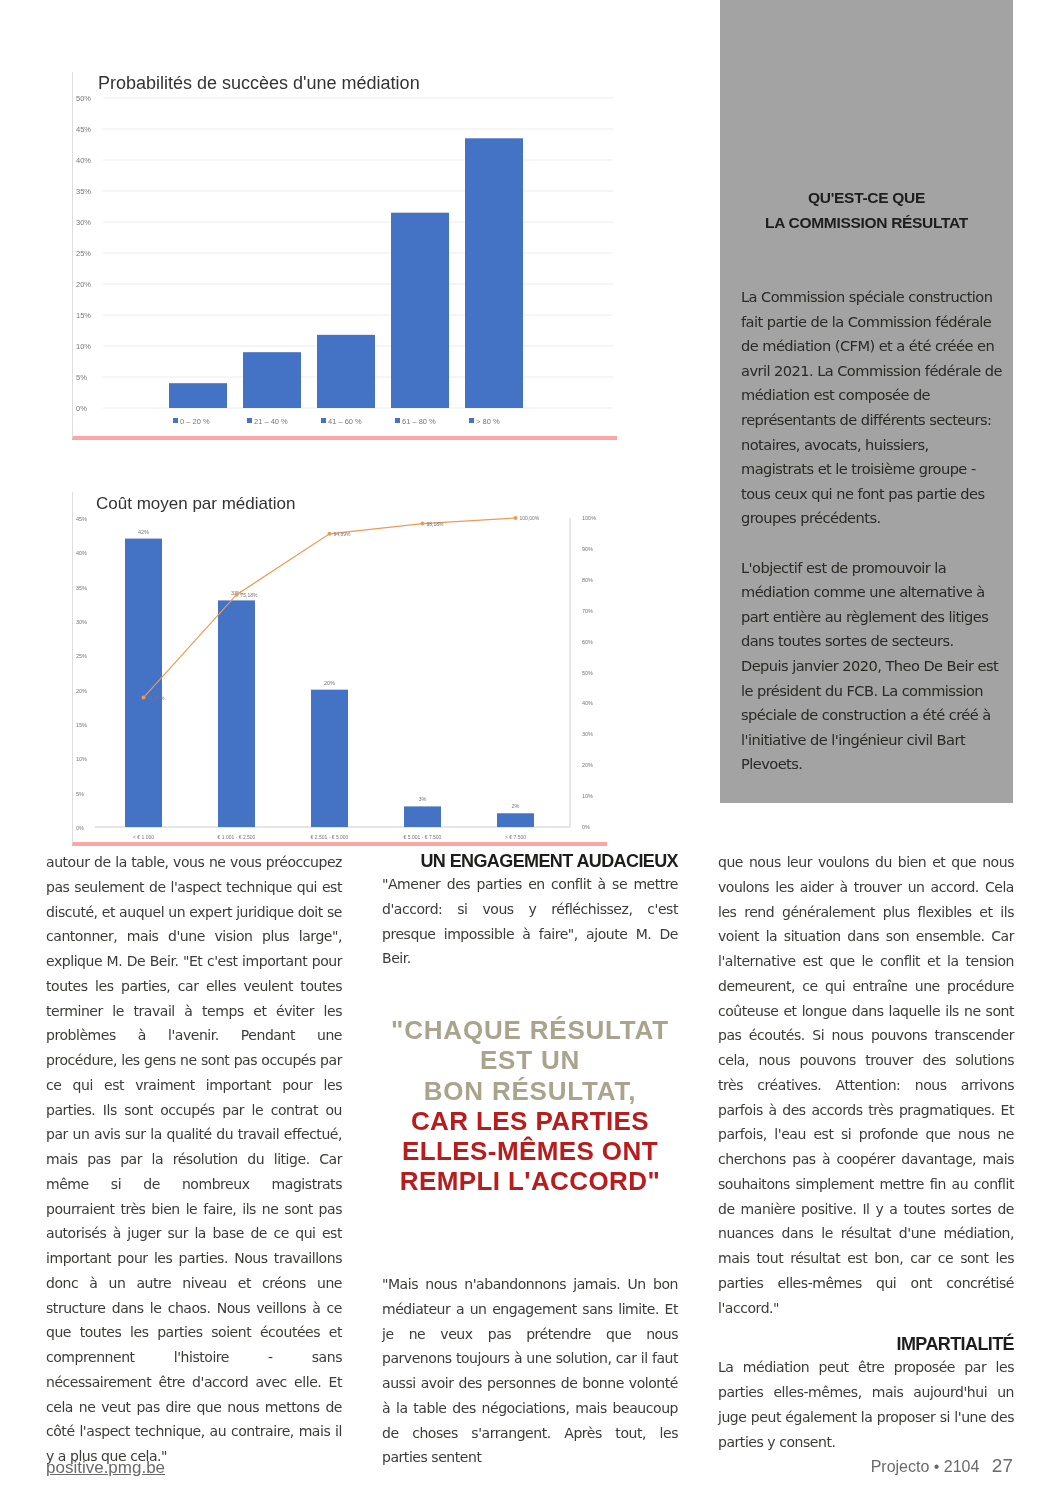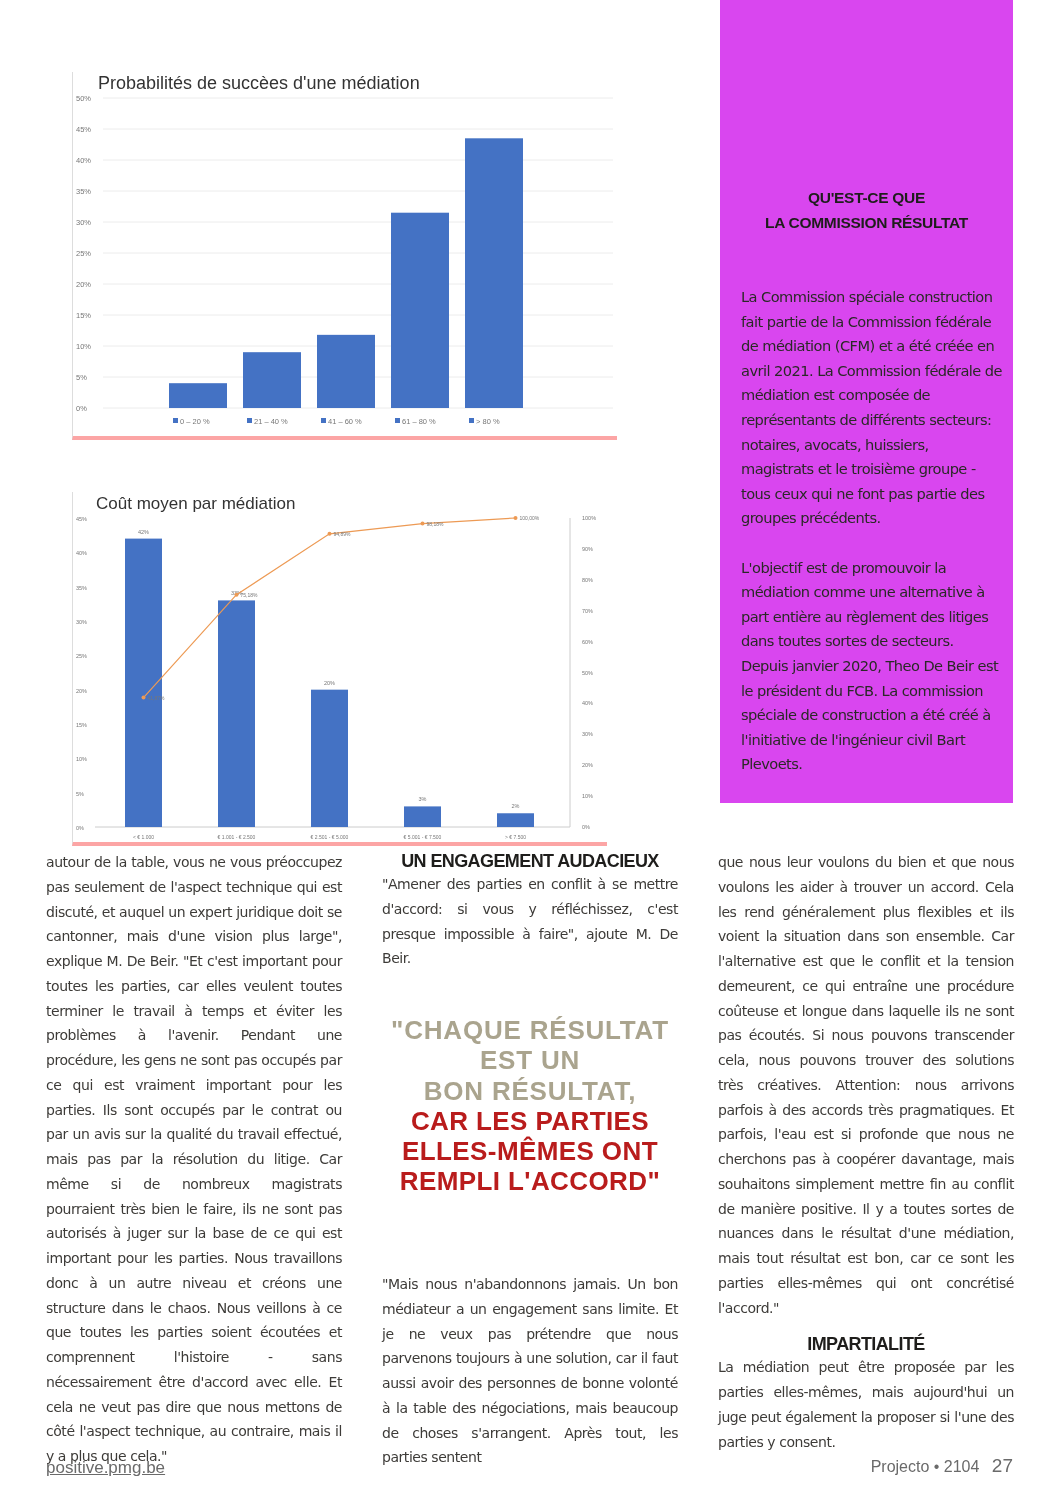--- a/index.html
+++ b/index.html
@@ -6,39 +6,39 @@
   body { width: 1058px; height: 1496px; position: relative; overflow: hidden;
          font-family: "DejaVu Sans", sans-serif; color: #3a3835; }
 
   
   .chart { position: absolute; background: #fff; border-left: 1px solid #ddd; border-bottom: 4px solid #fca5a5; }
   .chart-title { position: absolute; font-family: "Liberation Sans", sans-serif; color: #333; white-space: nowrap; }
   .chart svg { position: absolute; left: 0; top: 0; }
   .tick-label { font-family: "Liberation Sans", sans-serif; fill: #777; }
 
   
-  .sidebar { position: absolute; left: 720px; top: 0; width: 293px; height: 803px; background: #d946ef; }
+  .sidebar { position: absolute; left: 720px; top: 0; width: 293px; height: 803px; background: #a3a3a3; }
   .sidebar-title { position: absolute; left: 0; top: 186px; width: 293px; text-align: center;
                    font-family: "Liberation Sans", sans-serif; font-weight: bold; font-size: 15.5px;
                    line-height: 24.5px; color: #1e1d1b; letter-spacing: -0.3px; }
   .sidebar-title div { white-space: nowrap; }
   .sidebar-body { position: absolute; left: 21px; top: 285px; width: 262px;
                   font-family: "DejaVu Sans", sans-serif; font-size: 14.6px; line-height: 24.6px;
                   color: #2a2926; letter-spacing: -0.55px; }
   .sidebar-body p { margin: 0 0 24.6px 0; }
 
   
   .col { position: absolute; top: 850px; width: 296px; font-family: "DejaVu Sans", sans-serif;
          font-size: 14px; line-height: 24.75px; color: #3d3b38; letter-spacing: -0.45px; text-align: justify; }
   .col p { margin: 0; }
   .col-left { left: 46px; }
   .col-mid { left: 382px; }
   .col-right { left: 718px; }
   .heading { font-family: "Liberation Sans", sans-serif; font-weight: bold; font-size: 18px;
-             line-height: 22px; color: #1e1d1b; letter-spacing: -0.6px; margin: 0; text-align: center; }
+             line-height: 22px; color: #1e1d1b; letter-spacing: -0.6px; margin: 0; text-align: right; }
 
   .pullquote { position: absolute; left: 382px; top: 1015px; width: 296px; text-align: center;
                font-family: "Liberation Sans", sans-serif; font-size: 26px; line-height: 30.3px; }
   .pq-bold { color: #aaa48e; font-weight: bold; letter-spacing: 0.8px; }
   .pq-light { color: #b91c1c; font-weight: bold; letter-spacing: 0.4px; }
   .pullquote div { white-space: nowrap; }
 
   .footer-left { position: absolute; left: 46px; top: 1458px; font-family: "Liberation Sans", sans-serif;
                  font-size: 17px; color: #6a6a6a; text-decoration: underline; }
   .footer-right { position: absolute; right: 45px; top: 1455px; font-family: "Liberation Sans", sans-serif;

